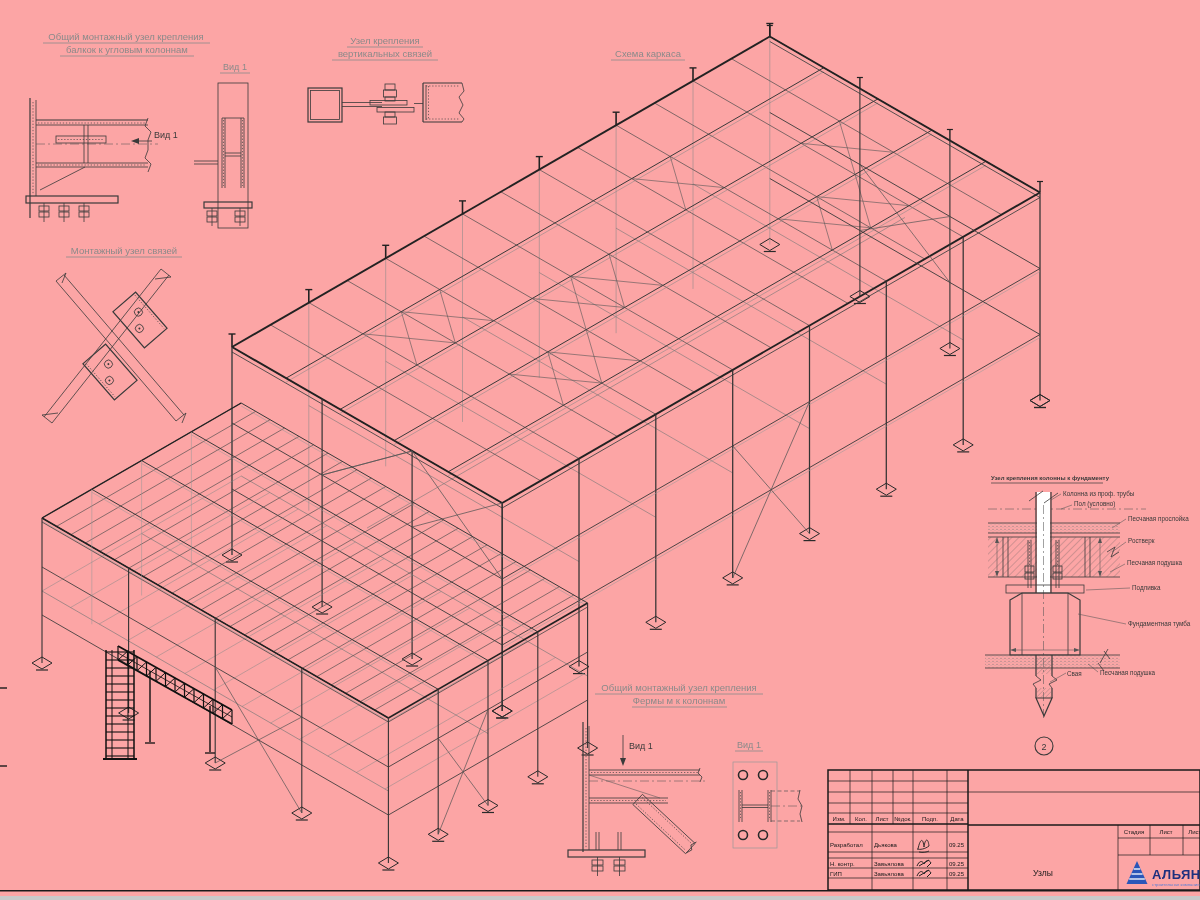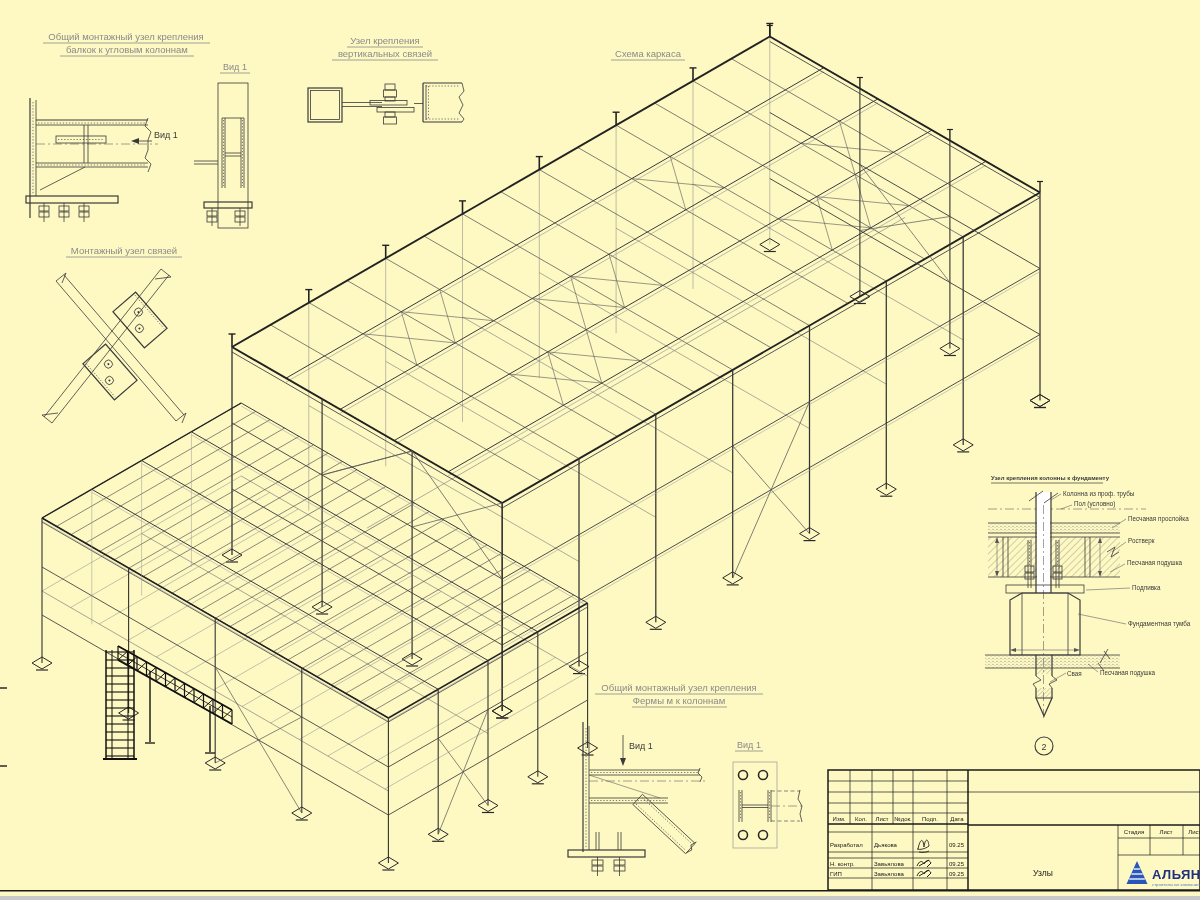--- a/index.html
+++ b/index.html
@@ -1,16 +1,16 @@
 <!DOCTYPE html>
 <html><head>
 <meta charset="utf-8">
 <style>
   html,body{margin:0;padding:0;background:#bfbfbf;}
-  .sheet{position:relative;width:1200px;height:900px;background:#fef9c3;overflow:hidden;
+  .sheet{position:relative;width:1200px;height:900px;background:#fca5a5;overflow:hidden;
          font-family:"Liberation Sans", sans-serif;}
   svg{position:absolute;left:0;top:0;}
   svg text{font-family:"Liberation Sans", sans-serif;fill:#8a8a8a;}
   .title-txt{fill:#8a8a8a;font-size:9.5px;text-anchor:middle;}
   .small-lbl{fill:#3a3a3a;font-size:6.3px;}
   .tb-txt{fill:#1a1a1a;font-size:6px;}
   .tb-center{text-anchor:middle;}
   .callout{fill:#3a3a3a;font-size:9px;}
   .s{stroke:#3a3a3a;stroke-width:0.8;fill:none;}
   .s2{stroke:#3a3a3a;stroke-width:1.2;fill:none;}

